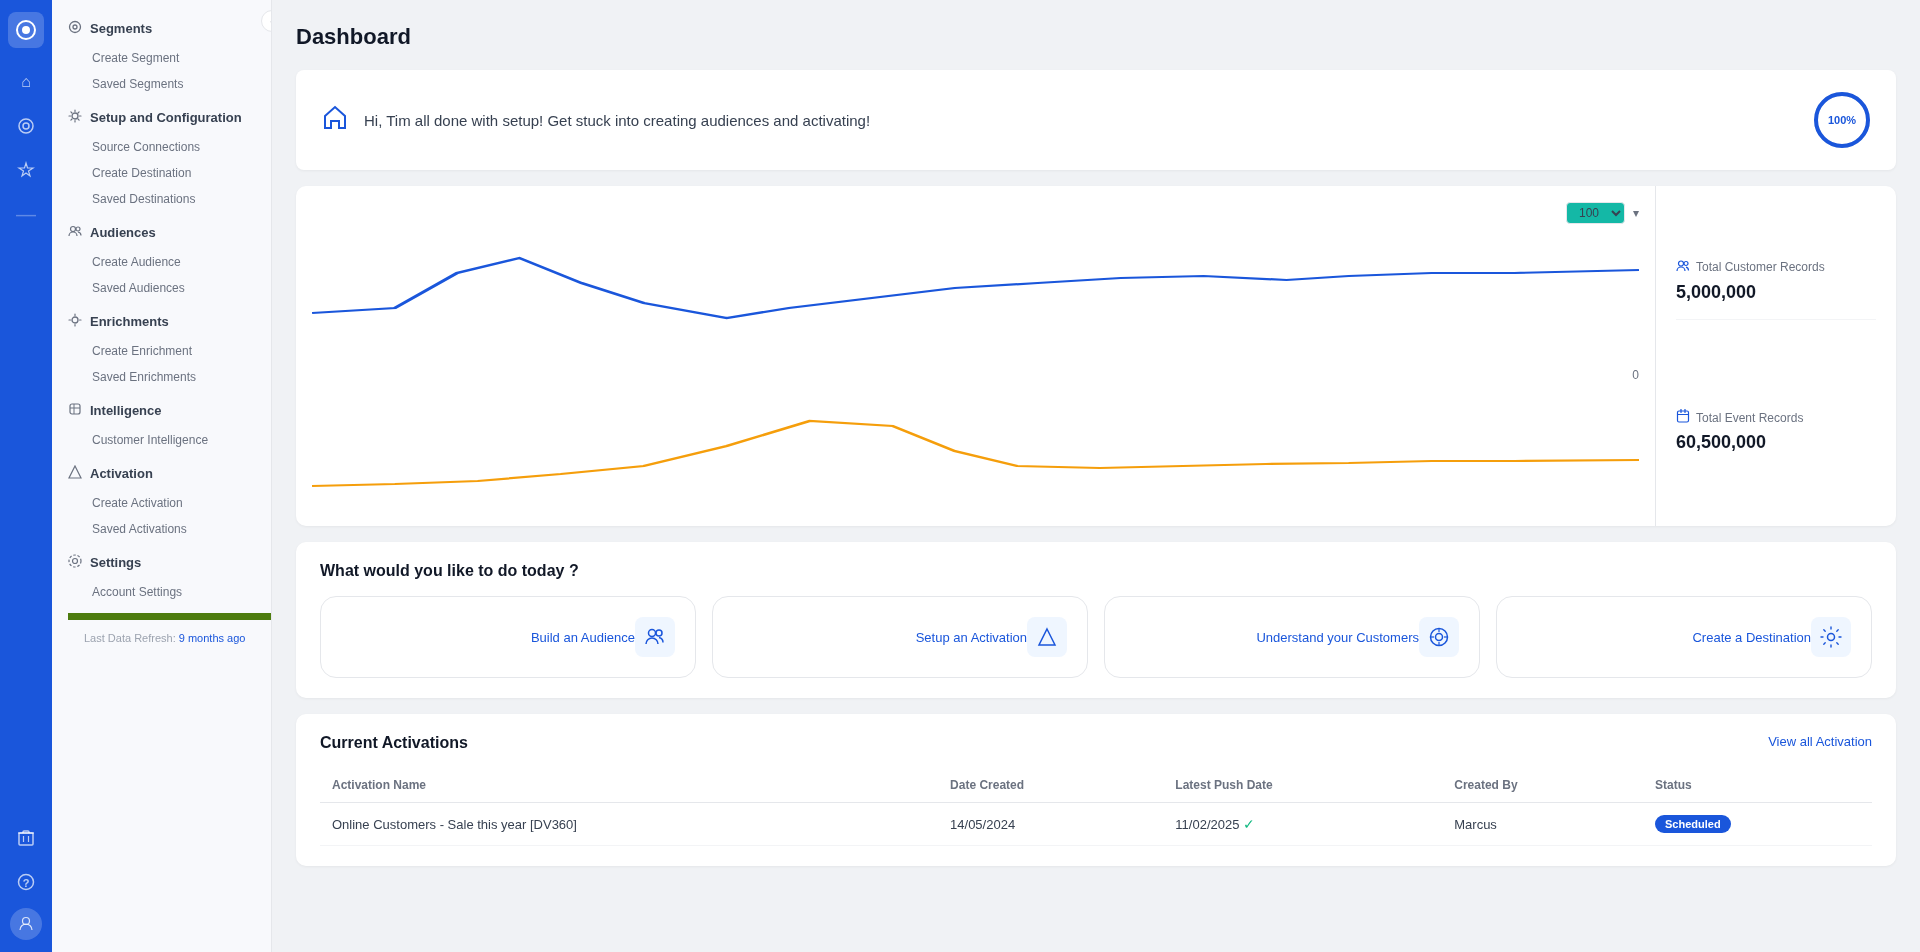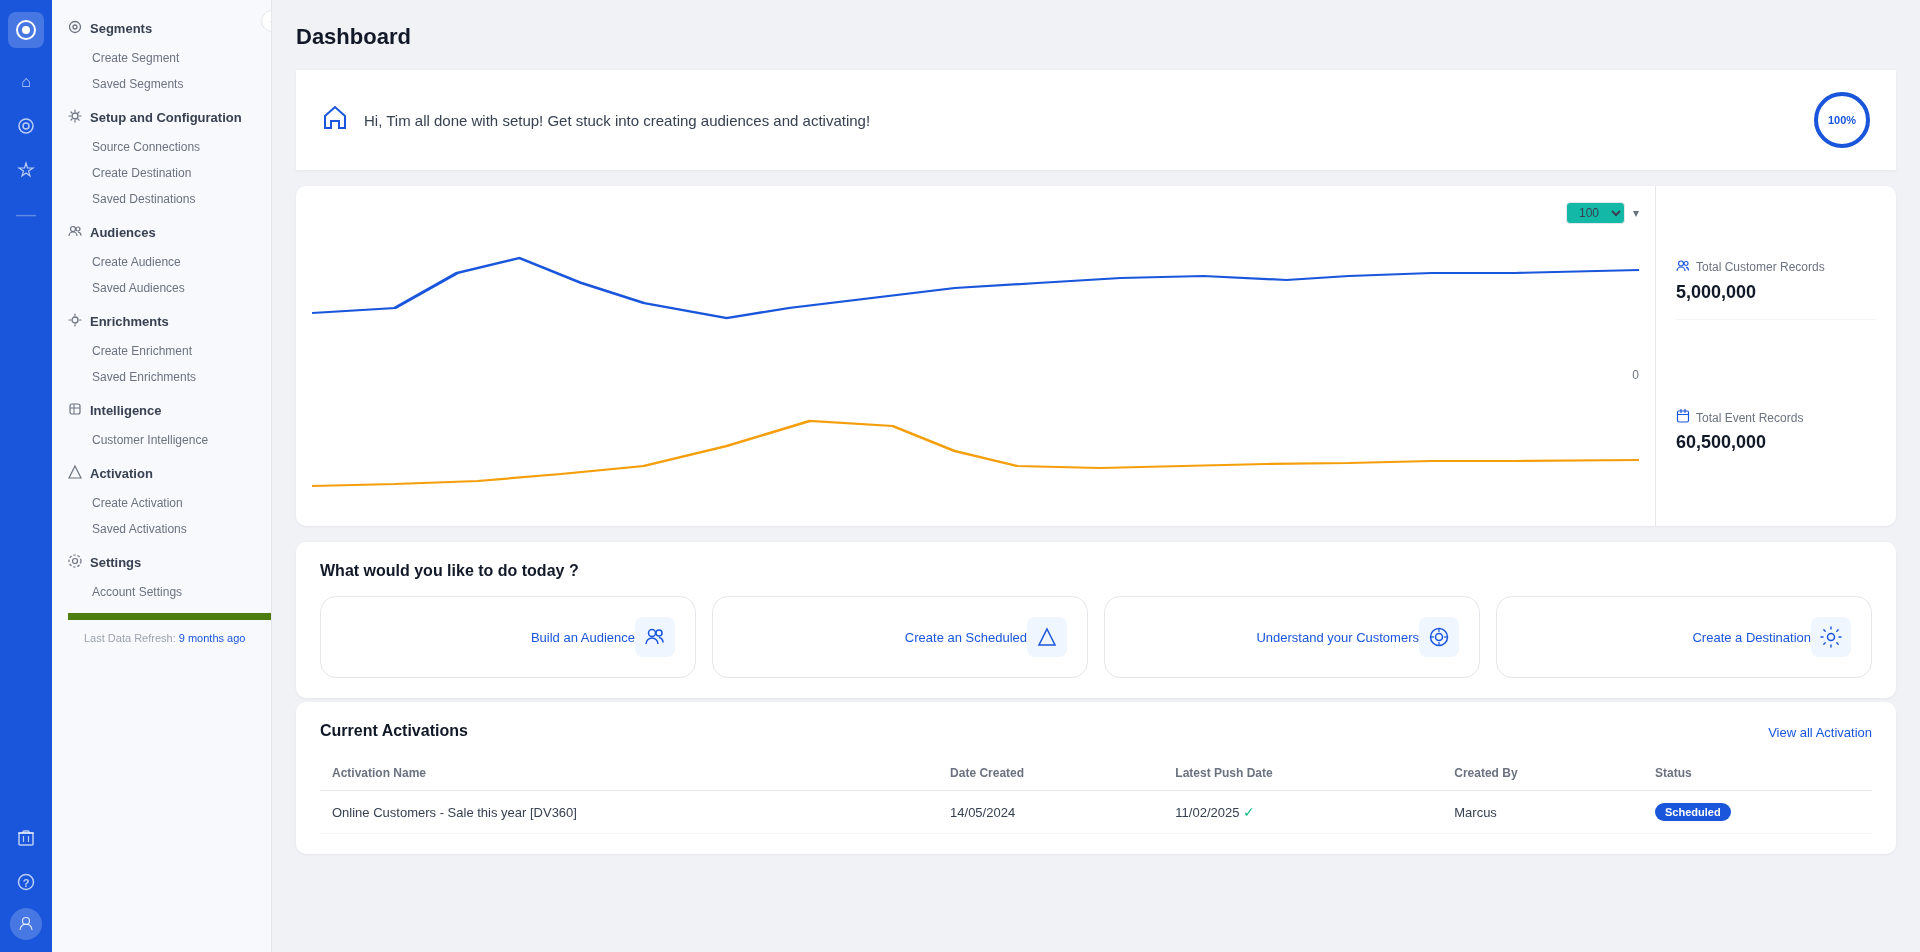--- a/index.html
+++ b/index.html
@@ -87,21 +87,21 @@
 
     
     .page-title {
       font-size: 22px; font-weight: 600; color: #111827;
       margin-bottom: 20px;
     }
 
     
     .welcome-card {
       background: white;
-      border-radius: 0;
+      border-radius: 8px;
       padding: 20px 24px;
       margin-bottom: 16px;
       display: flex;
       align-items: center;
       justify-content: space-between;
       box-shadow: 0 1px 3px rgba(0,0,0,0.05);
     }
     .welcome-left { display: flex; align-items: center; gap: 14px; }
     .home-icon { color: #1a56db; font-size: 28px; }
     .welcome-text { font-size: 15px; color: #374151; }
@@ -147,21 +147,21 @@
     .stat-block:last-child { border-bottom: none; }
     .stat-label { font-size: 12px; color: #6b7280; display: flex; align-items: center; gap: 6px; margin-bottom: 6px; }
     .stat-label .stat-icon { color: #1a56db; }
     .stat-value { font-size: 18px; font-weight: 700; color: #111827; }
 
     
     .what-todo-section {
       background: white;
       border-radius: 10px;
       padding: 20px 24px;
-      margin-bottom: 4px;
+      margin-bottom: 16px;
       box-shadow: 0 1px 3px rgba(0,0,0,0.05);
     }
     .what-todo-title { font-size: 16px; font-weight: 600; color: #111827; margin-bottom: 16px; }
     .action-cards { display: flex; gap: 16px; }
     .action-card {
       flex: 1;
       border: 1px solid #e5e7eb;
       border-radius: 16px;
       padding: 20px 20px;
       display: flex;
@@ -179,21 +179,21 @@
     }
 
     
     .activations-section {
       background: white;
       border-radius: 10px;
       padding: 20px 24px;
       box-shadow: 0 1px 3px rgba(0,0,0,0.05);
     }
     .activations-header {
-      display: flex; align-items: flex-end; justify-content: space-between;
+      display: flex; align-items: flex-start; justify-content: space-between;
       margin-bottom: 16px;
     }
     .activations-title { font-size: 16px; font-weight: 600; color: #111827; }
     .view-all-link { font-size: 13px; color: #1a56db; cursor: pointer; text-decoration: none; }
     .table { width: 100%; border-collapse: collapse; }
     .table th {
       text-align: left; padding: 10px 12px;
       font-size: 12px; font-weight: 600; color: #6b7280;
       border-bottom: 1px solid #e5e7eb;
     }
@@ -463,21 +463,21 @@
           <svg width="22" height="22" viewBox="0 0 22 22" fill="none">
               <circle cx="8" cy="7" r="3.5" stroke="#1a56db" stroke-width="1.5"></circle>
               <circle cx="15" cy="7" r="3" stroke="#1a56db" stroke-width="1.5"></circle>
               <path d="M2 18c0-3.3 2.7-6 6-6s6 2.7 6 6" stroke="#1a56db" stroke-width="1.5"></path>
               <path d="M15 11.5c2.2.5 4 2.5 4 5" stroke="#1a56db" stroke-width="1.5"></path>
             </svg>
         </div>
       </div>
 
       <div class="action-card">
-        <span class="action-card-link">Create an Scheduled</span>
+        <span class="action-card-link">Setup an Activation</span>
         <div class="action-card-icon">
           <svg width="22" height="22" viewBox="0 0 22 22" fill="none">
               <path d="M11 3L19 19H3L11 3Z" stroke="#1a56db" stroke-width="1.5" fill="none"></path>
             </svg>
         </div>
       </div>
 
       <div class="action-card">
         <span class="action-card-link">Understand your Customers</span>
         <div class="action-card-icon">

